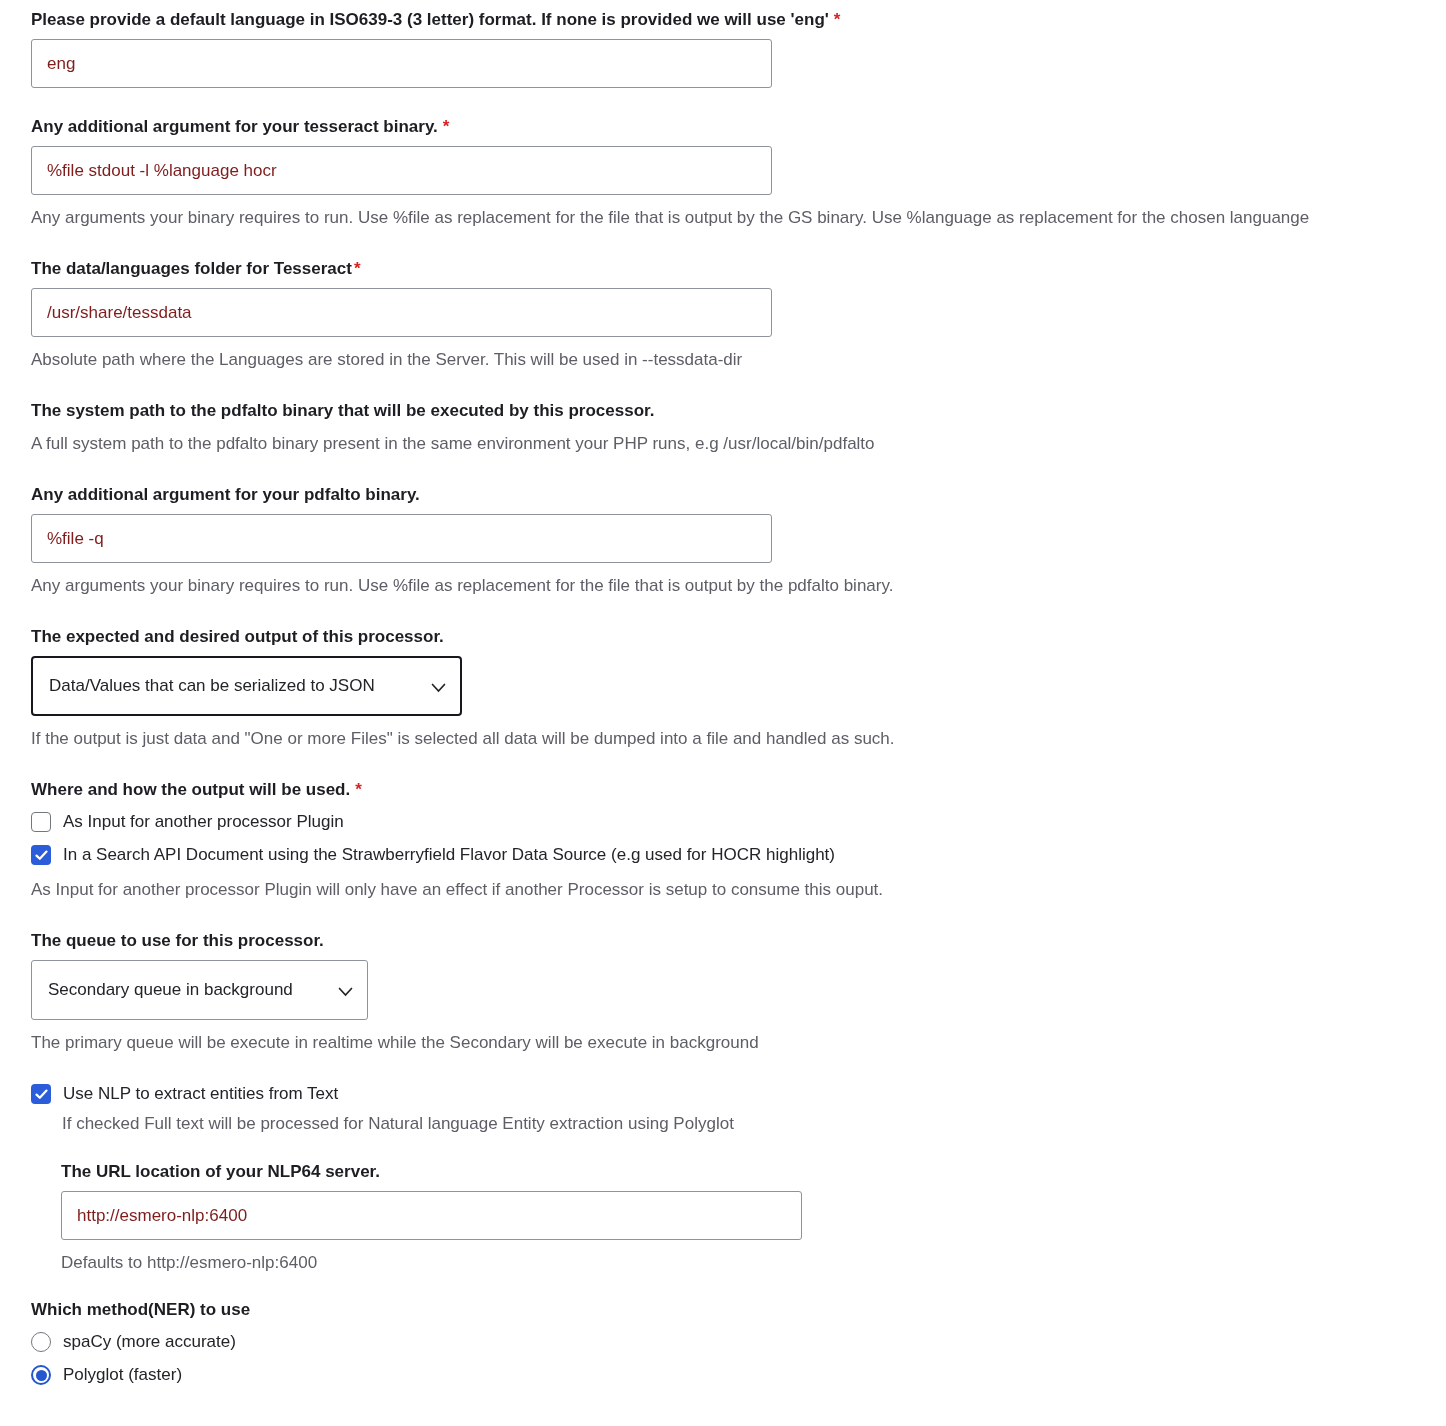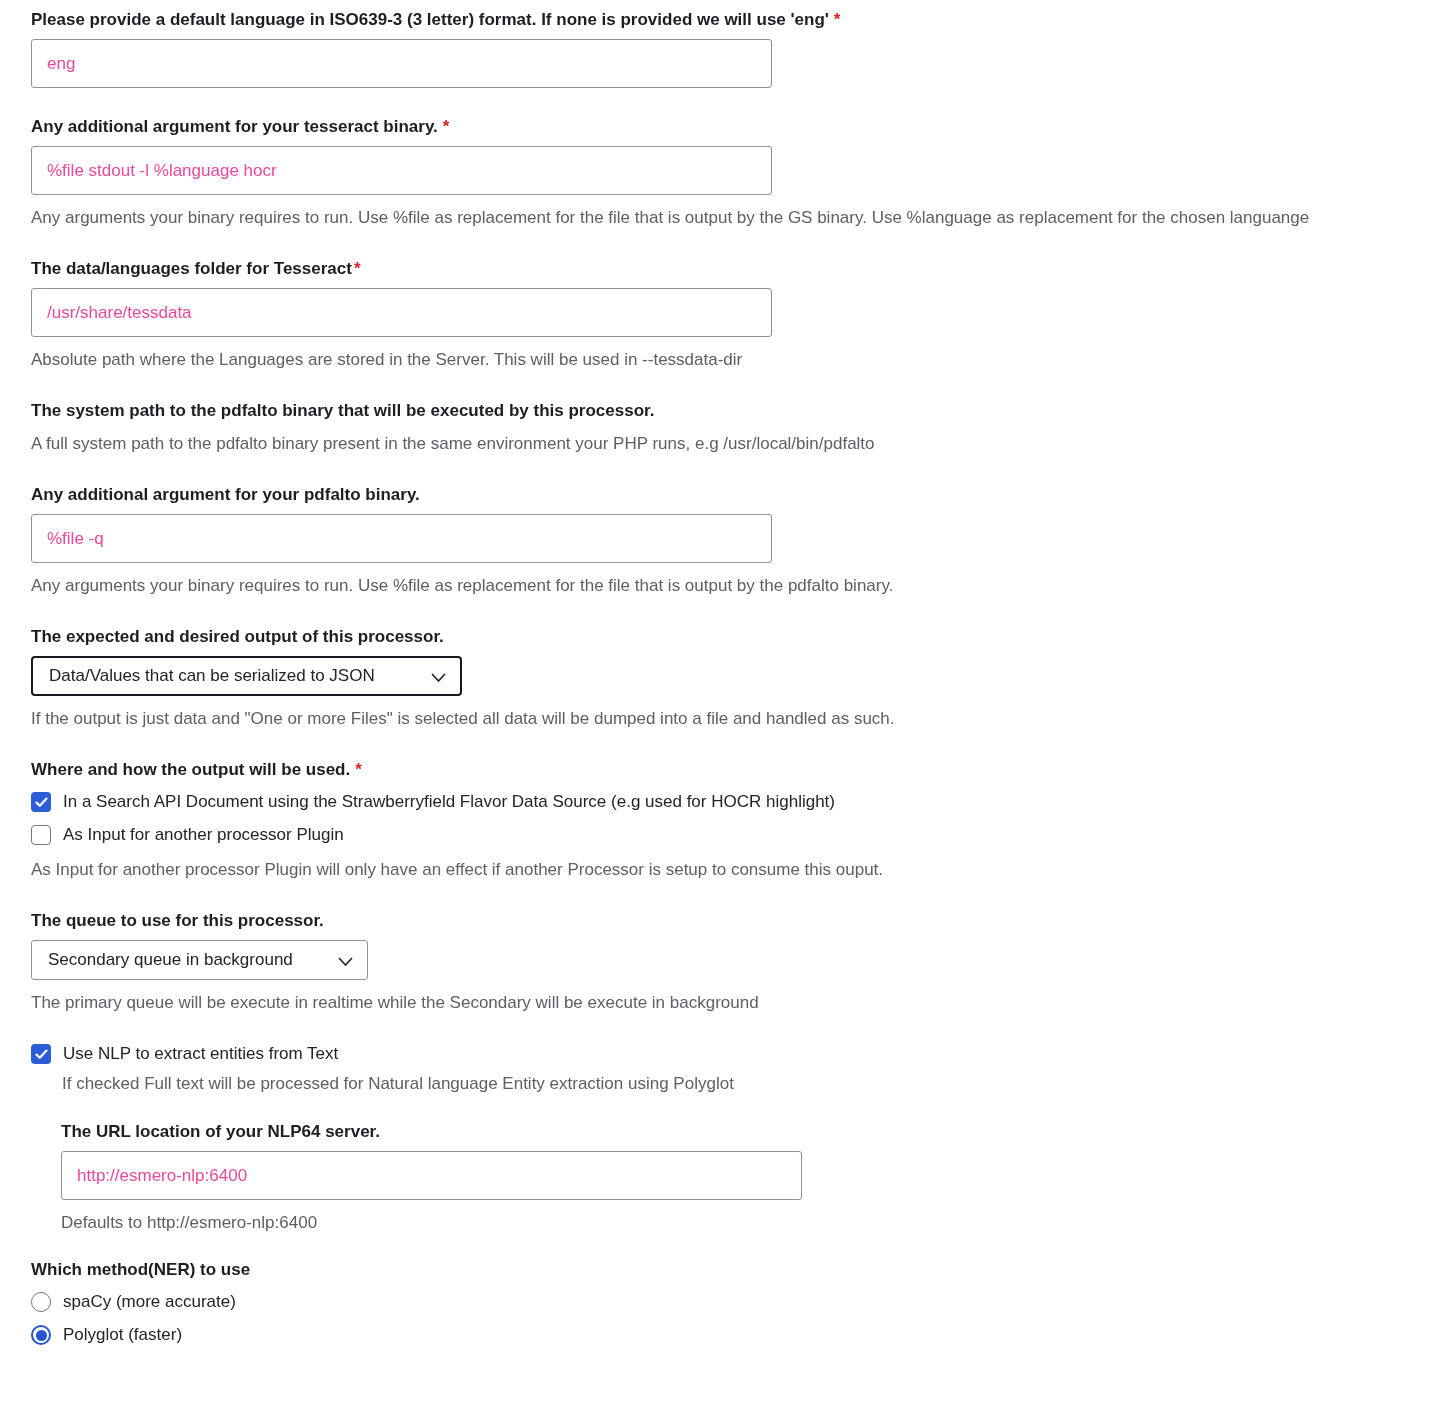--- a/index.html
+++ b/index.html
@@ -24,37 +24,37 @@
   .req.tight { margin-left: 2px; }
   .txt {
     display: block;
     width: 741px;
     height: 49px;
     border: 1px solid #8e929c;
     border-radius: 3px;
     padding: 0 15px;
     font-size: 17px;
     font-family: inherit;
-    color: #ec4899;
+    color: #7f1d1d;
     background: #fff;
     outline: none;
   }
   .desc {
     margin-top: 11px;
     font-size: 17px;
     line-height: 24px;
     color: #5d5e66;
     max-width: 1398px;
   }
   .desc .it { }
   .select {
     display: inline-flex;
     align-items: center;
     justify-content: space-between;
-    height: 40px;
+    height: 60px;
     border: 1px solid #8e929c;
     border-radius: 3px;
     padding: 0 14px 0 16px;
     font-size: 17px;
     background: #fff;
     cursor: pointer;
   }
   .select.dark { border: 2.5px solid #17181d; border-radius: 4px; }
   .chev { flex: none; margin-left: 10px; margin-top: 3px; }
   .check-row, .radio-row { display: flex; align-items: center; margin-bottom: 13px; }
@@ -128,30 +128,30 @@
       <svg class="chev" width="15" height="10" viewBox="0 0 15 10">
           <path d="M1.5 1.5 L7.5 8 L13.5 1.5" stroke="#222428" stroke-width="1.7" fill="none" stroke-linecap="round"></path>
         </svg>
     </div>
     <div class="desc">If the output is just data and "One or more Files" is selected all data will be dumped into a file and handled as such.</div>
   </div>
 
   <div class="field">
     <label class="lbl" style="margin-bottom:12px;"><span>Where and how the output will be used.</span><span class="req">*</span></label>
     <div class="check-row">
+      <span class="cb"></span>
+      <span class="opt-label">As Input for another processor Plugin</span>
+    </div>
+    <div class="check-row">
       <span class="cb checked">
         <svg width="13" height="11" viewBox="0 0 13 11">
             <path d="M1.5 5.6 L4.8 8.8 L11.5 1.6" stroke="#ffffff" stroke-width="2.2" fill="none" stroke-linecap="round" stroke-linejoin="round"></path>
           </svg>
       </span>
       <span class="opt-label">In a Search API Document using the Strawberryfield Flavor Data Source (e.g used for HOCR highlight)</span>
-    </div>
-    <div class="check-row">
-      <span class="cb"></span>
-      <span class="opt-label">As Input for another processor Plugin</span>
     </div>
     <div class="desc group-desc">As Input for another processor Plugin will only have an effect if another Processor is setup to consume this ouput.</div>
   </div>
 
   <div class="field">
     <label class="lbl">The queue to use for this processor.</label>
     <div class="select" style="width:337px;">
       <span>Secondary queue in background</span>
       <svg class="chev" width="15" height="10" viewBox="0 0 15 10">
           <path d="M1.5 1.5 L7.5 8 L13.5 1.5" stroke="#222428" stroke-width="1.7" fill="none" stroke-linecap="round"></path>

